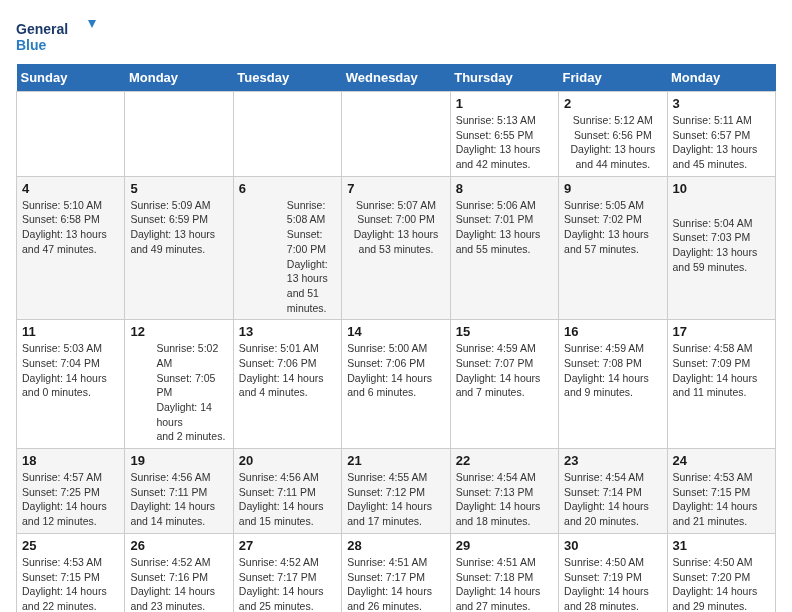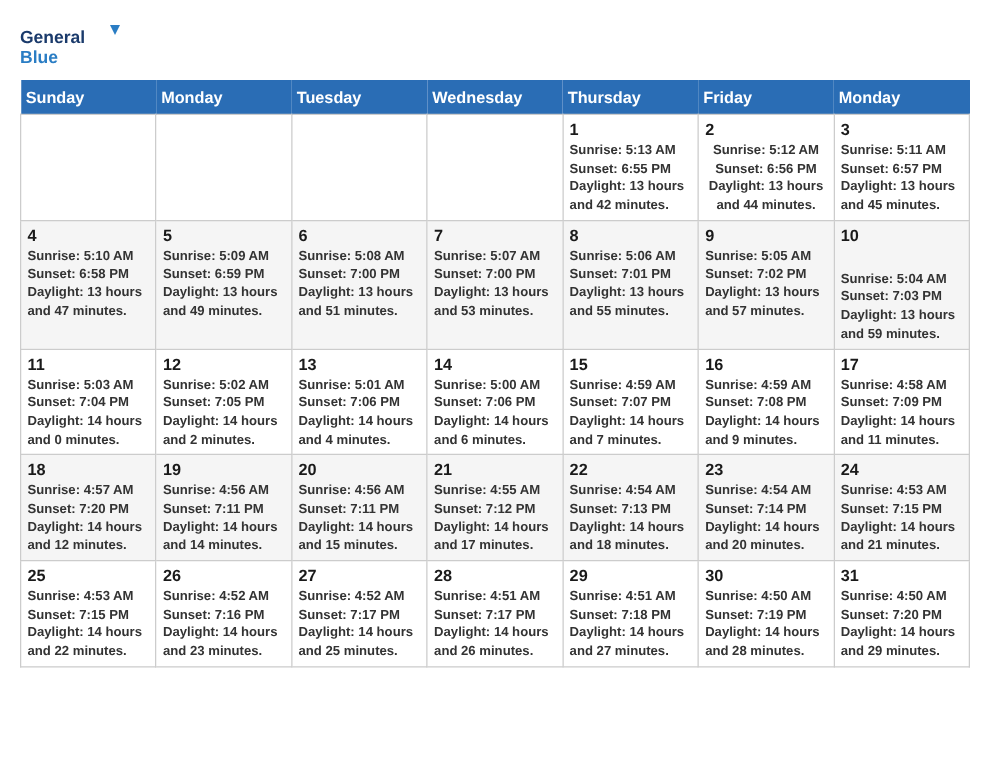--- a/index.html
+++ b/index.html
@@ -61,21 +61,20 @@
       font-weight: bold;
       font-size: 13px;
       color: #1a1a1a;
       display: block;
       margin-bottom: 2px;
     }
     .day-info {
       color: #333;
       font-size: 10.5px;
       line-height: 1.4;
-      font-weight: bold;
     }
     .empty-cell {
       background: #fff !important;
     }
   </style>
 </head>
 <body>
 
 <div class="header">
   <div class="logo">
@@ -141,28 +140,28 @@
         </td>
         <td>
           <span class="day-num">5</span>
           <div class="day-info" style="white-space: pre-line;">Sunrise: 5:09 AM
 Sunset: 6:59 PM
 Daylight: 13 hours
 and 49 minutes.</div>
         </td>
         <td>
           <span class="day-num">6</span>
-          <div class="day-info" style="white-space: pre-line;">Sunrise: 5:08 AM
+          <div class="day-info" style="white-space: pre-line; margin-left: 48px;">Sunrise: 5:08 AM
 Sunset: 7:00 PM
 Daylight: 13 hours
 and 51 minutes.</div>
         </td>
         <td>
           <span class="day-num">7</span>
-          <div class="day-info" style="white-space: pre-line;">Sunrise: 5:07 AM
+          <div class="day-info" style="white-space: pre-line; text-align: center;">Sunrise: 5:07 AM
 Sunset: 7:00 PM
 Daylight: 13 hours
 and 53 minutes.</div>
         </td>
         <td>
           <span class="day-num">8</span>
           <div class="day-info" style="white-space: pre-line;">Sunrise: 5:06 AM
 Sunset: 7:01 PM
 Daylight: 13 hours
 and 55 minutes.</div>
@@ -185,21 +184,21 @@
       <tr>
         <td>
           <span class="day-num">11</span>
           <div class="day-info" style="white-space: pre-line;">Sunrise: 5:03 AM
 Sunset: 7:04 PM
 Daylight: 14 hours
 and 0 minutes.</div>
         </td>
         <td>
           <span class="day-num">12</span>
-          <div class="day-info" style="white-space: pre-line;">Sunrise: 5:02 AM
+          <div class="day-info" style="white-space: pre-line; margin-left: 26px;">Sunrise: 5:02 AM
 Sunset: 7:05 PM
 Daylight: 14 hours
 and 2 minutes.</div>
         </td>
         <td>
           <span class="day-num">13</span>
           <div class="day-info" style="white-space: pre-line;">Sunrise: 5:01 AM
 Sunset: 7:06 PM
 Daylight: 14 hours
 and 4 minutes.</div>
@@ -230,21 +229,21 @@
           <div class="day-info" style="white-space: pre-line;">Sunrise: 4:58 AM
 Sunset: 7:09 PM
 Daylight: 14 hours
 and 11 minutes.</div>
         </td>
       </tr>
       <tr>
         <td>
           <span class="day-num">18</span>
           <div class="day-info" style="white-space: pre-line;">Sunrise: 4:57 AM
-Sunset: 7:20 PM
+Sunset: 7:25 PM
 Daylight: 14 hours
 and 12 minutes.</div>
         </td>
         <td>
           <span class="day-num">19</span>
           <div class="day-info" style="white-space: pre-line;">Sunrise: 4:56 AM
 Sunset: 7:11 PM
 Daylight: 14 hours
 and 14 minutes.</div>
         </td>

